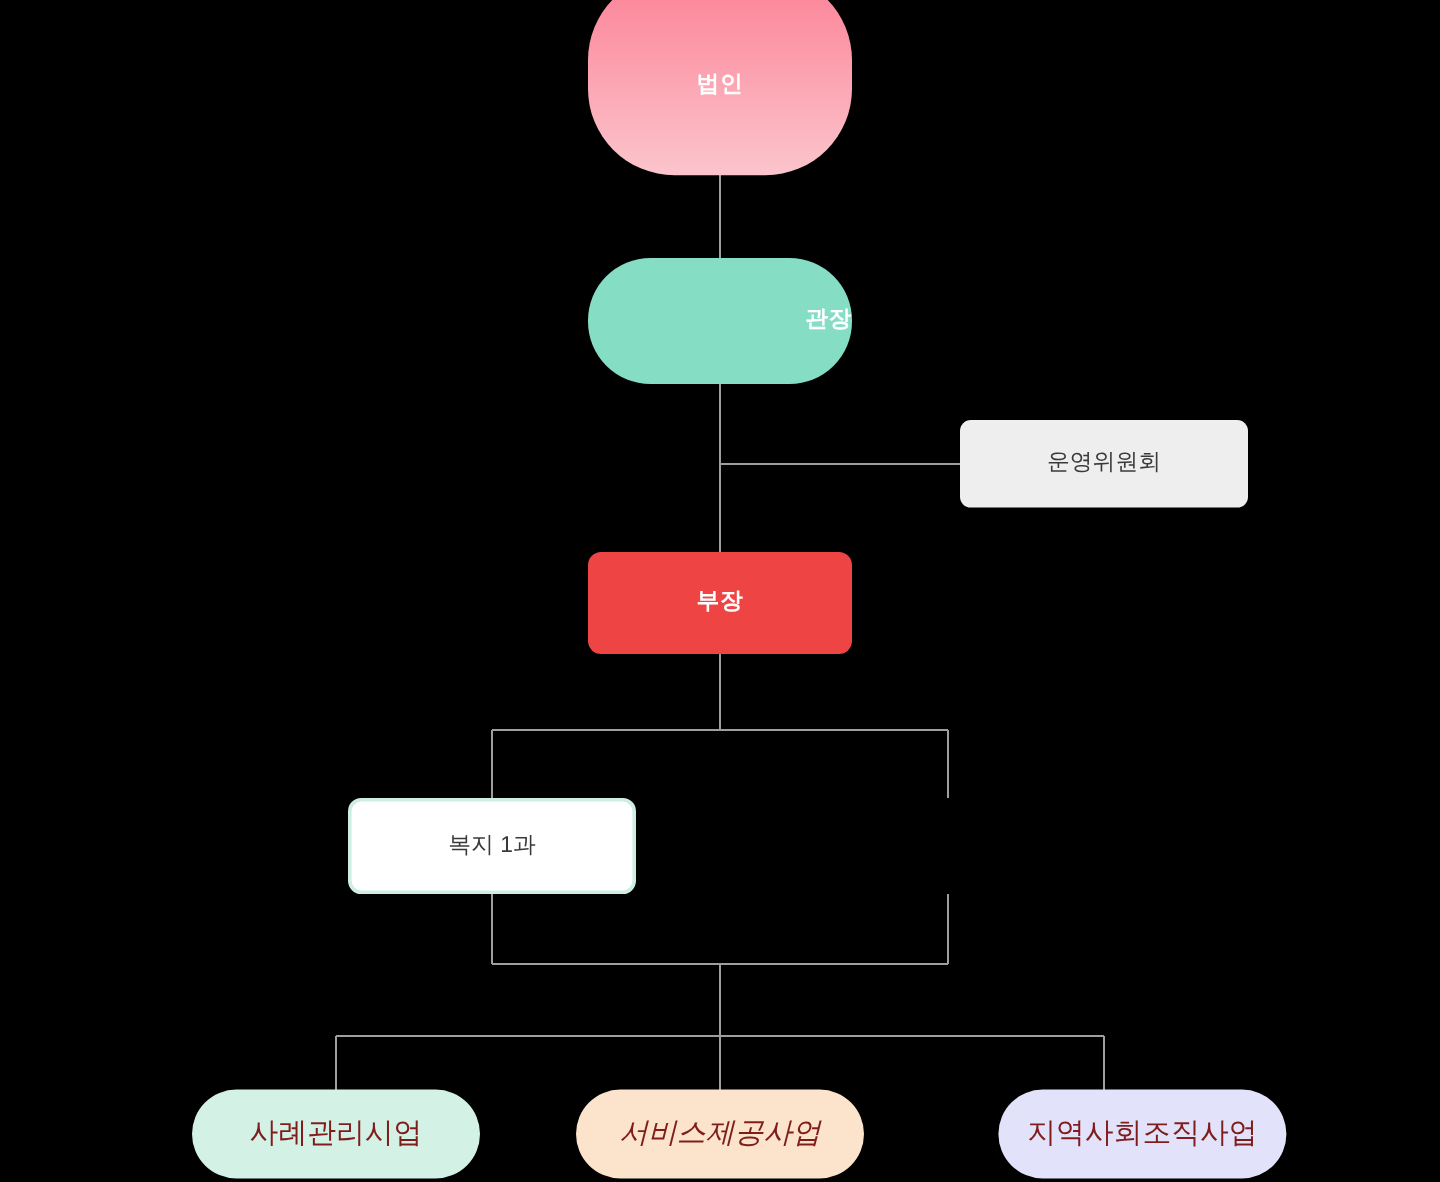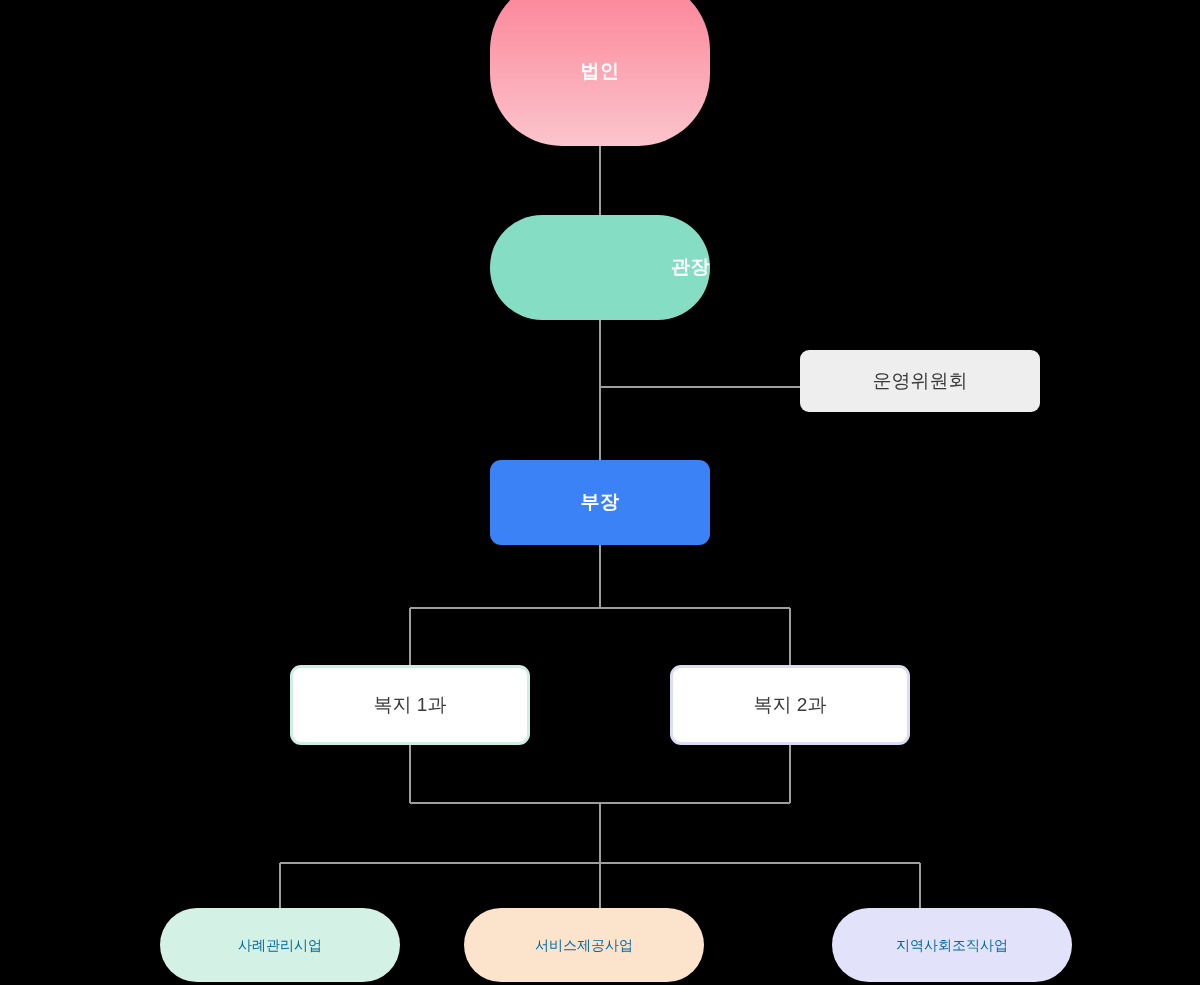--- a/index.html
+++ b/index.html
@@ -70,36 +70,36 @@
     font-weight: 700;
     letter-spacing: 0.5px;
     justify-content: flex-end;
   }
 
   
   .node-committee {
     left: 800px;
     top: 350px;
     width: 240px;
-    height: 62px;
+    height: 73px;
     border-radius: 9px;
     background: #eeeeee;
     color: #3a3a3a;
     font-size: 19px;
     font-weight: 500;
   }
 
   
   .node-manager {
     left: 490px;
     top: 460px;
     width: 220px;
     height: 85px;
     border-radius: 11px;
-    background: #3b82f6;
+    background: #ef4444;
     color: #ffffff;
     font-size: 19px;
     font-weight: 700;
     letter-spacing: 0.5px;
   }
 
   
   .node-dept {
     top: 665px;
     width: 240px;
@@ -119,26 +119,26 @@
     left: 670px;
     border-color: #dcdcf7;
   }
 
   
   .node-program {
     top: 908px;
     width: 240px;
     height: 74px;
     border-radius: 37px;
-    color: #0369a1;
-    font-size: 14px;
+    color: #7f1d1d;
+    font-size: 24px;
     font-weight: 500;
   }
   .node-program-1 { left: 160px; background: #d4f1e5; }
-  .node-program-2 { left: 464px; background: #fce3cb; }
+  .node-program-2 { left: 480px; background: #fce3cb; font-style: italic; }
   .node-program-3 { left: 832px; background: #e2e3fa; }
 </style>
 </head>
 <body>
 
 <div id="chart-canvas">
 
   <svg id="connector-layer" viewBox="0 0 1200 985" width="1200" height="985" aria-hidden="true">
     <g stroke="#9e9e9e" stroke-width="1.6" fill="none" shape-rendering="crispEdges">
 
@@ -178,23 +178,20 @@
   </div>
 
   <div class="node node-manager">
     <span class="node-label">부장</span>
   </div>
 
   <div class="node node-dept node-dept-1">
     <span class="node-label">복지 1과</span>
   </div>
 
-  <div class="node node-dept node-dept-2">
-    <span class="node-label">복지 2과</span>
-  </div>
 
   <div class="node node-program node-program-1">
     <span class="node-label">사례관리시업</span>
   </div>
 
   <div class="node node-program node-program-2">
     <span class="node-label">서비스제공사업</span>
   </div>
 
   <div class="node node-program node-program-3">

